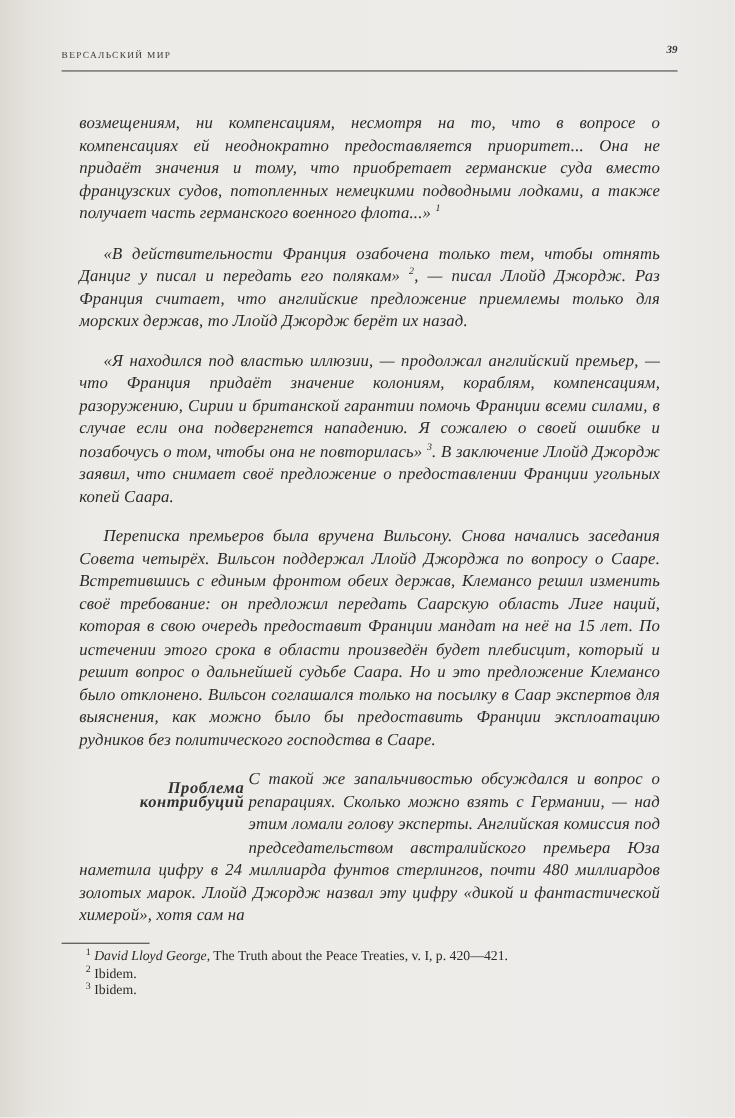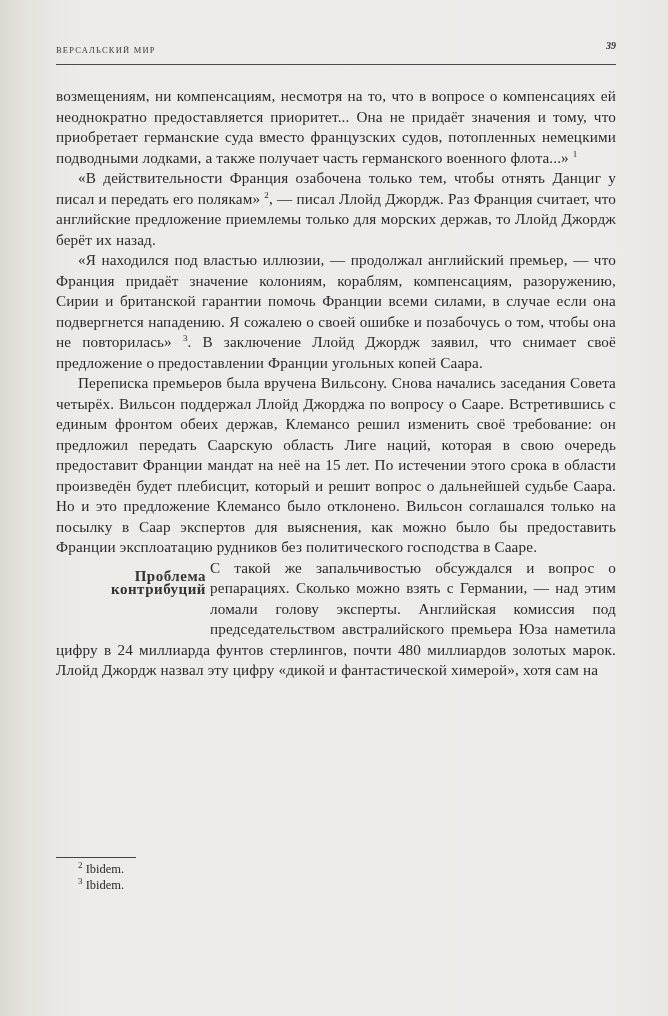--- a/index.html
+++ b/index.html
@@ -25,21 +25,21 @@
   }
   .head-rule {
     position: absolute; top: 64px; left: 0; width: 560px; height: 0;
     border-top: 1.5px solid #4a4a4a;
   }
   .body-text {
     position: absolute; top: 86px; left: 0; width: 560px;
     font-size: 15.2px; line-height: 20.5px; text-align: justify;
     letter-spacing: 0.15px;
   }
-  .body-text p { margin: 0; text-indent: 0; }
+  .body-text p { margin: 16px; text-indent: 0; font-style: italic; }
   .body-text p.indent { text-indent: 22px; }
   .sidenote-para { position: relative; }
   .sidenote {
     float: left; width: 150px; height: 62px; margin-right: 4px;
     font-size: 15px; line-height: 13px; text-align: right; font-weight: bold;
     padding-top: 12px; box-sizing: border-box; color: #333; letter-spacing: 0.5px;
   }
   .sup { font-size: 9px; vertical-align: super; line-height: 0; }
   .footnote-rule {
     position: absolute; top: 857px; left: 0; width: 80px; border-top: 1px solid #444;
@@ -72,17 +72,18 @@
 
     <p class="indent">Переписка премьеров была вручена Вильсону. Снова начались заседания Совета четырёх. Вильсон поддержал Ллойд Джорджа по вопросу о Сааре. Встретившись с единым фронтом обеих держав, Клемансо решил изменить своё требование: он предложил передать Саарскую область Лиге наций, которая в свою очередь предоставит Франции мандат на неё на 15 лет. По истечении этого срока в области произведён будет плебисцит, который и решит вопрос о дальнейшей судьбе Саара. Но и это предложение Клемансо было отклонено. Вильсон соглашался только на посылку в Саар экспертов для выяснения, как можно было бы предоставить Франции эксплоатацию рудников без политического господства в Сааре.</p>
 
 
     <p class="sidenote-para"><span class="sidenote">Проблема контрибуций</span><span>С такой же запальчивостью обсуждался и вопрос о репарациях. Сколько можно взять с Германии, — над этим ломали голову эксперты. Английская комиссия под председательством австралийского премьера Юза наметила цифру в 24 миллиарда фунтов стерлингов, почти 480 миллиардов золотых марок. Ллойд Джордж назвал эту цифру «дикой и фантастической химерой», хотя сам на</span></p>
   </div>
 
   <div class="footnote-rule"></div>
 
   <div class="footnotes">
+    <p class="fn"><span class="sup">1</span> <span class="fn-author">David Lloyd George,</span><span> The Truth about the Peace Treaties, v. I, p. 420—421.</span></p>
     <p class="fn"><span class="sup">2</span> <span>Ibidem.</span></p>
     <p class="fn"><span class="sup">3</span> <span>Ibidem.</span></p>
   </div>
 
 </div>
 
 </body></html>

